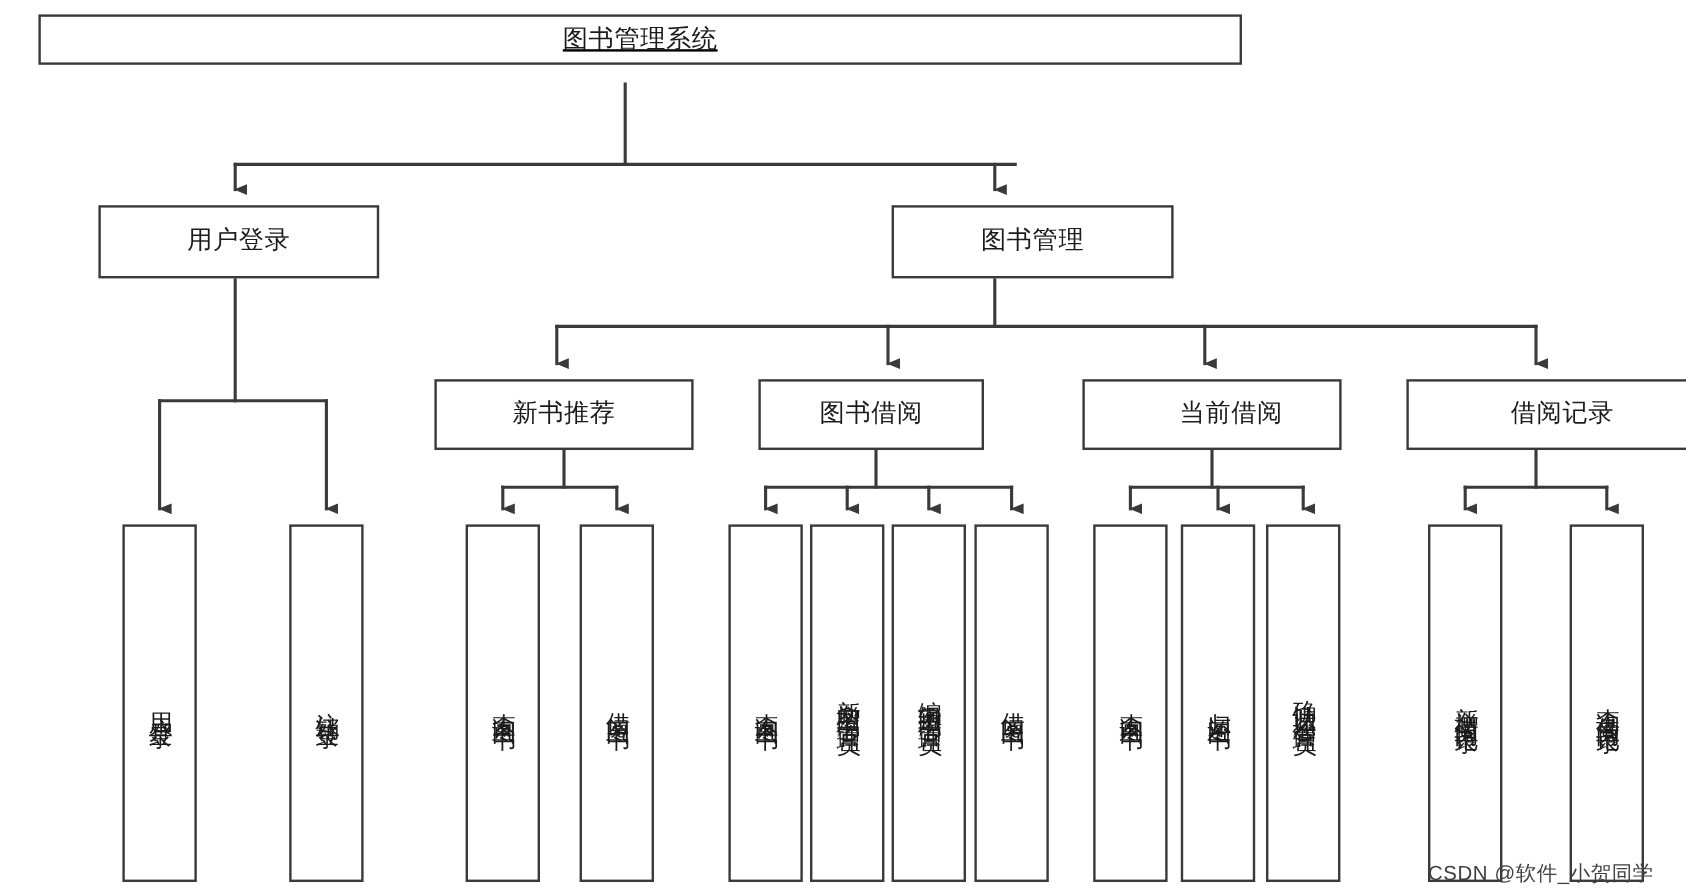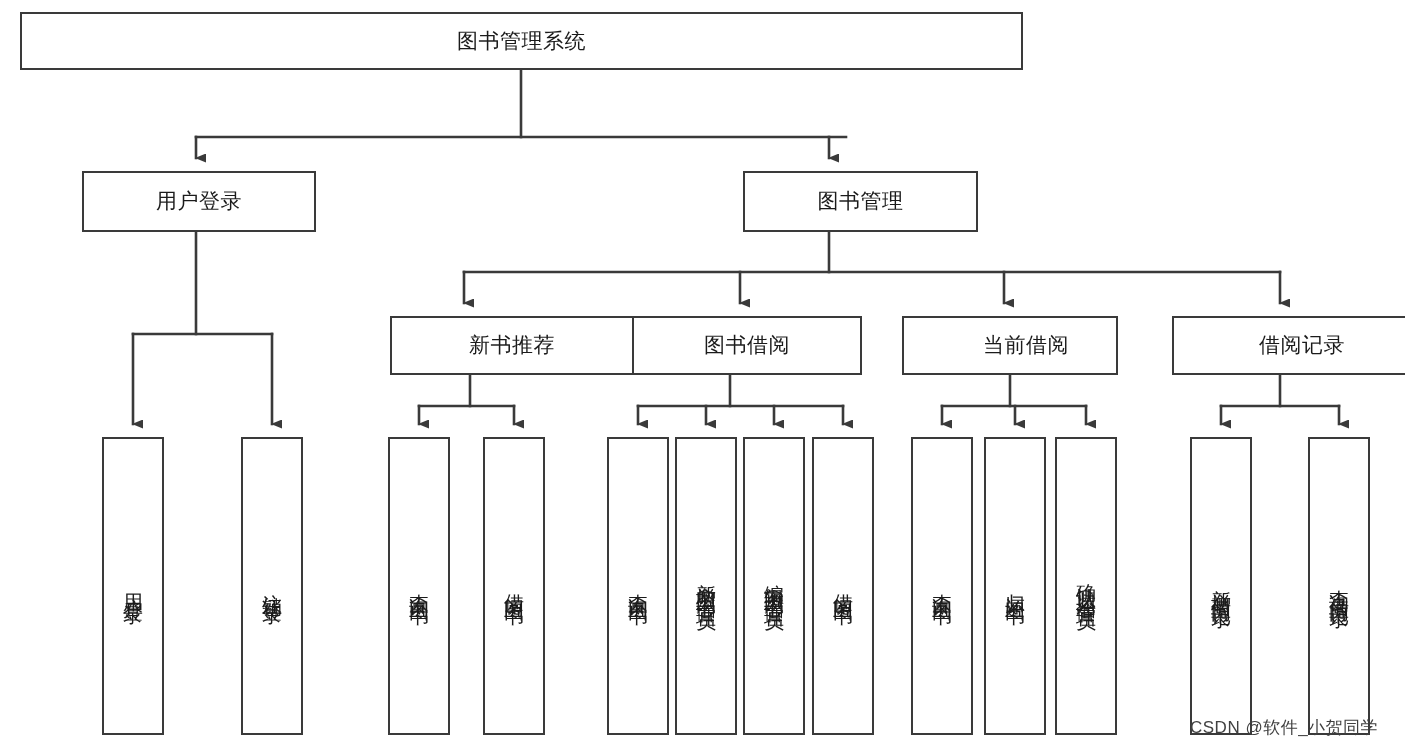--- a/index.html
+++ b/index.html
@@ -110,35 +110,35 @@
       <path d="M 1015,406 L 1015,424" marker-end="url(#arrowhead)"></path>
       <path d="M 1086,406 L 1086,424" marker-end="url(#arrowhead)"></path>
 
       <path d="M 1280,375 L 1280,406"></path>
       <path d="M 1221,406 L 1339,406"></path>
       <path d="M 1221,406 L 1221,424" marker-end="url(#arrowhead)"></path>
       <path d="M 1339,406 L 1339,424" marker-end="url(#arrowhead)"></path>
     </g>
   </svg>
 
-  <div class="node-box" style="left:20px; top:12px; width:1003px; height:58px;">
+  <div class="node-box" style="left:32px; top:12px; width:1003px; height:42px;text-decoration:underline;">
     <span class="node-label-h">图书管理系统</span>
   </div>
 
   <div class="node-box" style="left:82px; top:171px; width:234px; height:61px;">
     <span class="node-label-h">用户登录</span>
   </div>
   <div class="node-box" style="left:743px; top:171px; width:235px; height:61px;">
     <span class="node-label-h">图书管理</span>
   </div>
 
-  <div class="node-box" style="left:362px; top:316px; width:244px; height:59px;margin-left:28px;">
+  <div class="node-box" style="left:362px; top:316px; width:216px; height:59px;">
     <span class="node-label-h">新书推荐</span>
   </div>
-  <div class="node-box" style="left:632px; top:316px; width:230px; height:59px;">
+  <div class="node-box" style="left:632px; top:316px; width:188px; height:59px;">
     <span class="node-label-h">图书借阅</span>
   </div>
   <div class="node-box" style="left:902px; top:316px; width:216px; height:59px;padding-left:32px;">
     <span class="node-label-h">当前借阅</span>
   </div>
   <div class="node-box" style="left:1172px; top:316px; width:260px; height:59px;">
     <span class="node-label-h">借阅记录</span>
   </div>
 
   <div class="node-box" style="left:102px; top:437px; width:62px; height:298px;">

